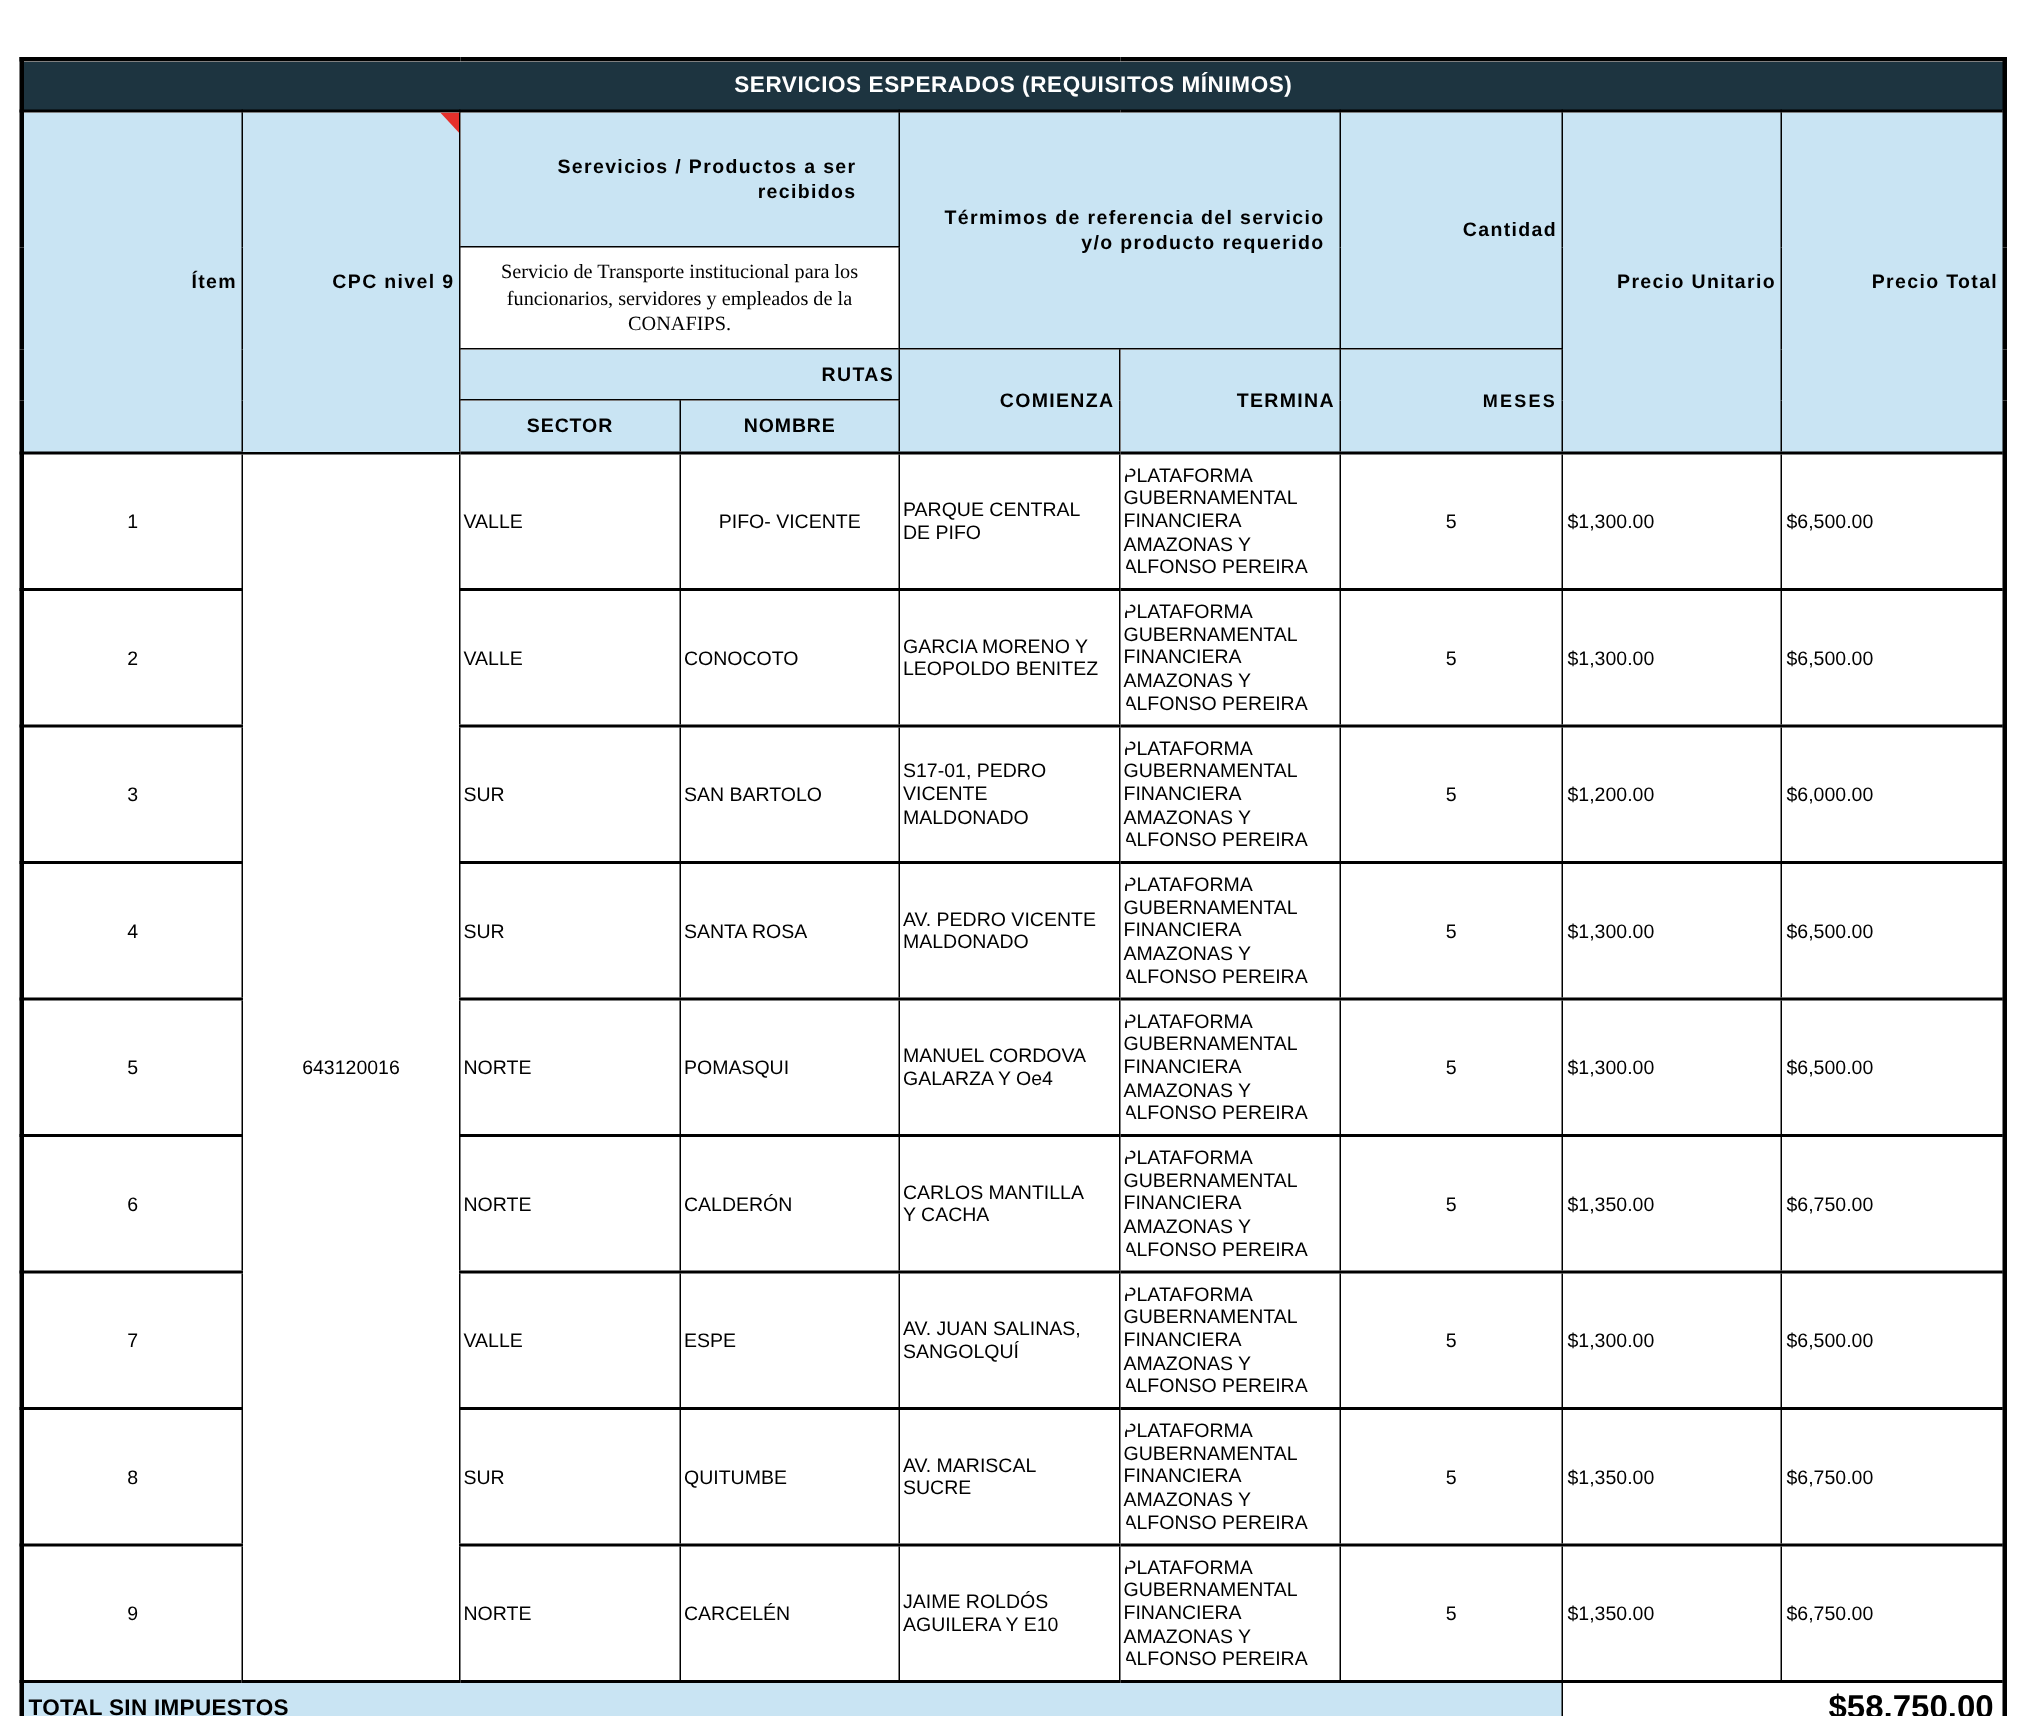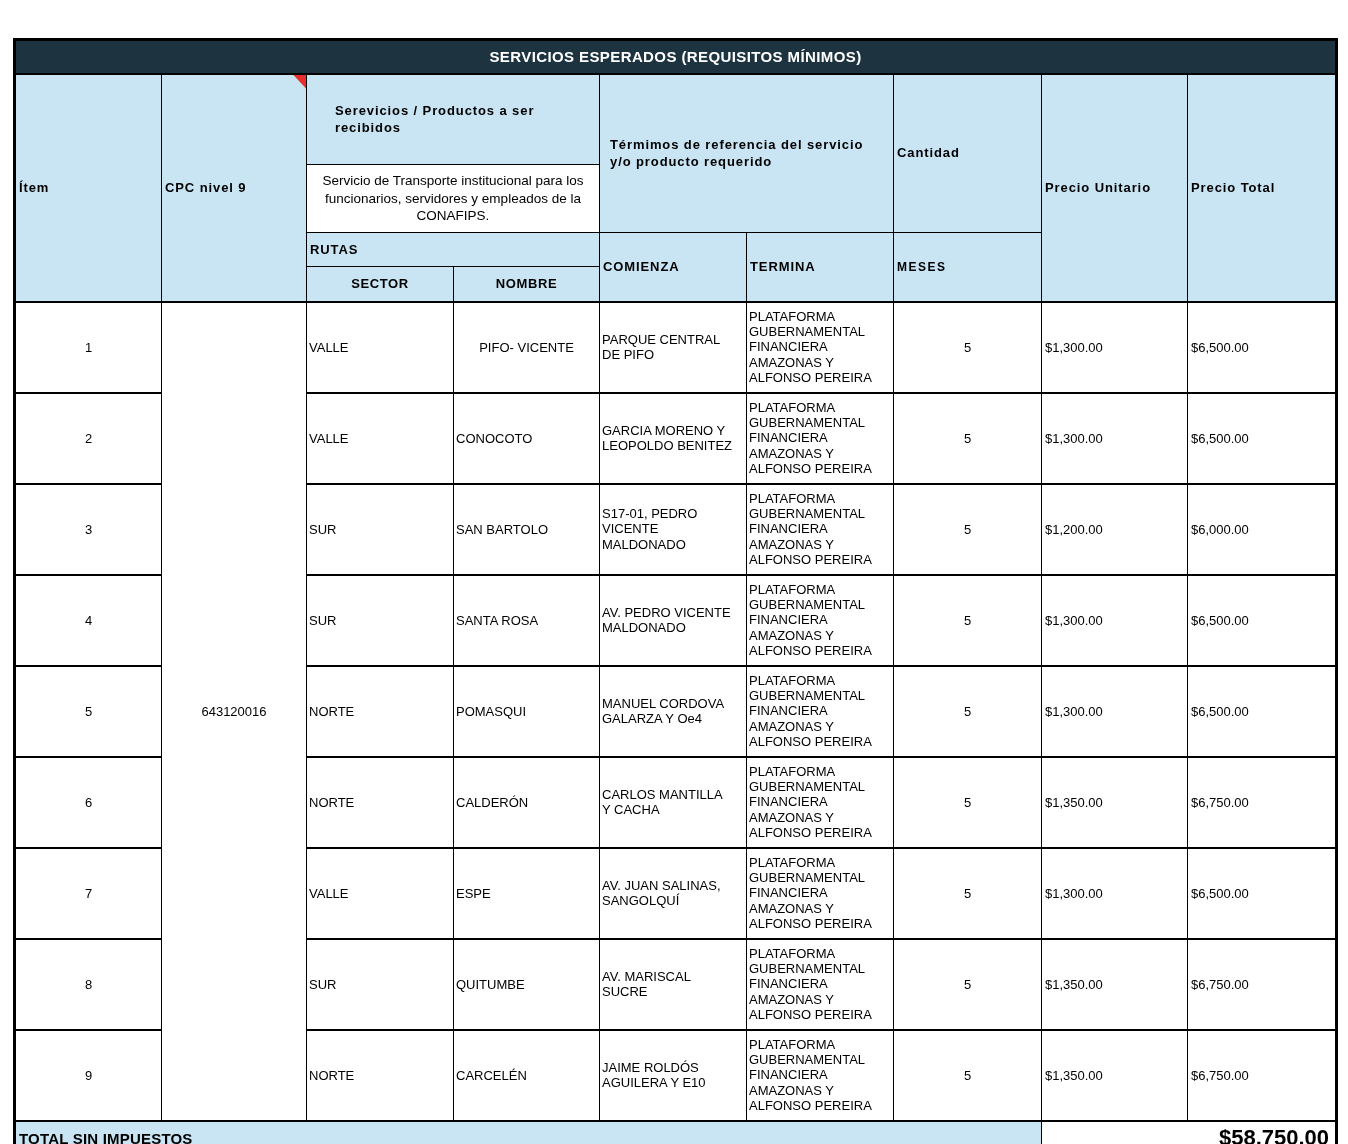--- a/index.html
+++ b/index.html
@@ -3,29 +3,29 @@
 <meta charset="utf-8">
 <style>
   html,body{margin:0;padding:0;background:#ffffff;}
   body{width:1348px;height:1144px;position:relative;font-family:"Liberation Sans",sans-serif;color:#000;}
   .sheet{position:absolute;left:13px;top:10px;margin-top:28px;}
   table{border-collapse:collapse;table-layout:fixed;width:1322px;border:3px solid #000;}
   td{border:1px solid #000;overflow:hidden;vertical-align:middle;padding:0 3px;box-sizing:border-box;}
   
   td.title-bar{background:#1d3440;color:#fff;text-align:center;font-weight:bold;font-size:15px;letter-spacing:.4px;border-bottom:2px solid #000;}
   
-  td.hdr{background:#c9e4f3;font-weight:bold;font-size:13px;letter-spacing:.9px;text-align:left;line-height:1.35;}
+  td.hdr{background:#c9e4f3;font-weight:bold;font-size:13px;letter-spacing:.9px;text-align:right;line-height:1.35;}
   td.hdr-left{text-align:center;padding-left:3px;letter-spacing:.6px;}
-  td.desc{background:#ffffff;font-weight:normal;font-size:13.5px;text-align:center;letter-spacing:0;line-height:1.3;padding:2px 6px;}
+  td.desc{background:#ffffff;font-weight:normal;font-size:13.5px;text-align:center;letter-spacing:0;line-height:1.3;padding:2px 6px;font-family:Liberation Serif, serif;}
   td.cpc-hdr{position:relative;}
   .comment-marker{position:absolute;top:0;right:0;width:13px;height:14px;background:#e5302b;clip-path:polygon(0 0,100% 0,100% 100%);}
   tr.first-data td{border-top:2px solid #000;}
   tr.data td{border-top-width:2px;border-bottom-width:2px;background:#fff;font-size:13px;}
   td.c{text-align:center;}
-  td.l{text-align:left;padding-left:2px;}
+  td.l{text-align:left;padding-left:2px;border-radius:25px;}
   td.r{text-align:left;padding-right:3px;}
   td.num{font-size:14px;}
   td.money{font-size:14px;}
   td.multiline{white-space:pre-line;line-height:1.18;font-size:12.6px;padding:1px 2px;}
   td.termina-cell{font-size:12.6px;}
   
   tr.total td{height:36px;}
   td.total-label{background:#c9e4f3;font-weight:bold;font-size:15px;text-align:left;padding-right:7px;letter-spacing:.2px;border-top:2px solid #000;}
   td.total-value{background:#fff;font-weight:bold;font-size:22px;text-align:right;padding-right:6px;border-top:2px solid #000;}
 </style>

